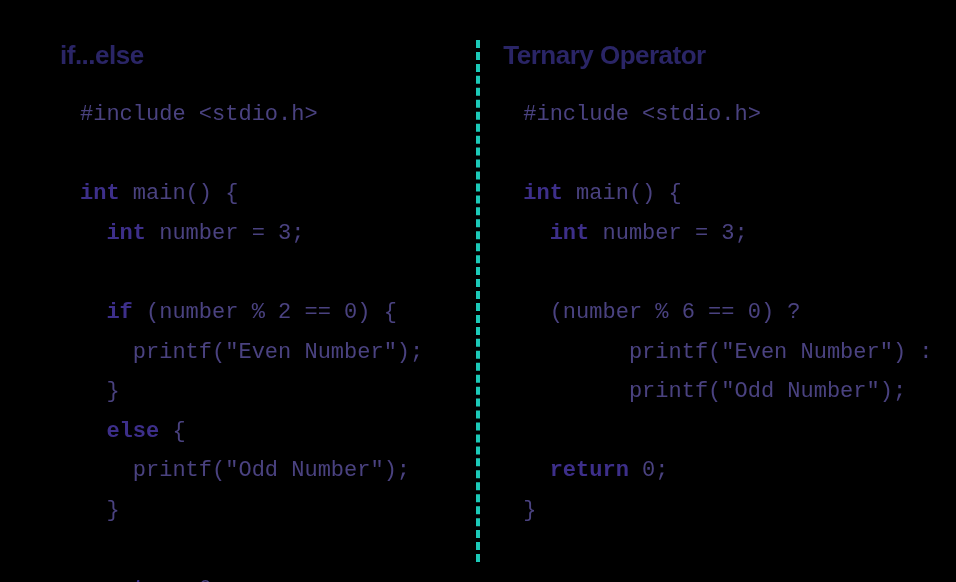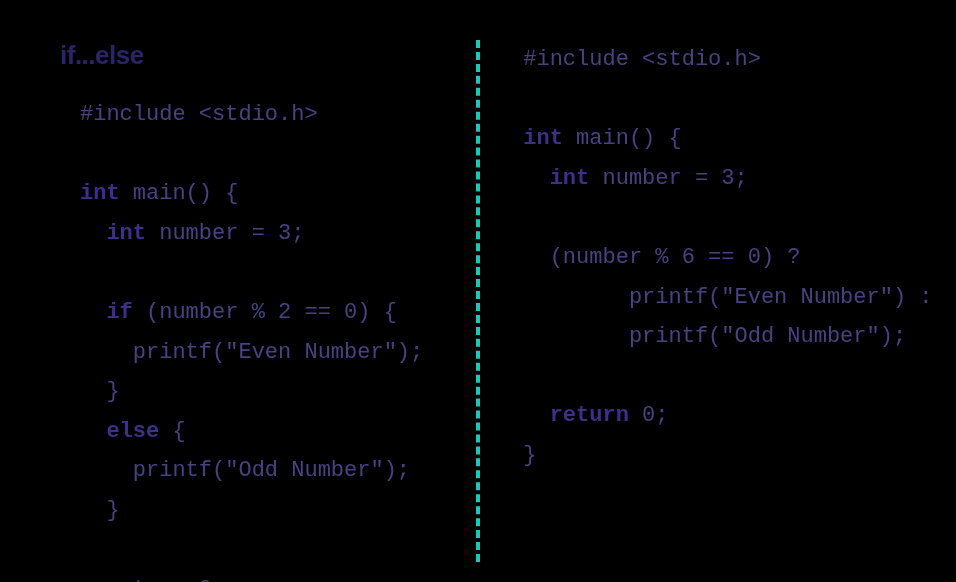--- a/index.html
+++ b/index.html
@@ -78,20 +78,21 @@
 <span>    printf("Odd Number");</span>
 <span>  }</span>
 <span></span>
   <span class="kw">return</span><span> 0;</span>
 <span>}</span></div>
   </div>
 
   <div class="divider"></div>
 
   <div class="column column-right">
+    <h2 class="heading">Ternary Operator</h2>
     <div class="code-block"><span>#include &lt;stdio.h&gt;</span>
 <span></span>
 <span class="kw">int</span><span> main() {</span>
   <span class="kw">int</span><span> number = 3;</span>
 <span></span>
 <span>  (number % 6 == 0) ?</span>
 <span>        printf("Even Number") :</span>
 <span>        printf("Odd Number");</span>
 <span></span>
   <span class="kw">return</span><span> 0;</span>

